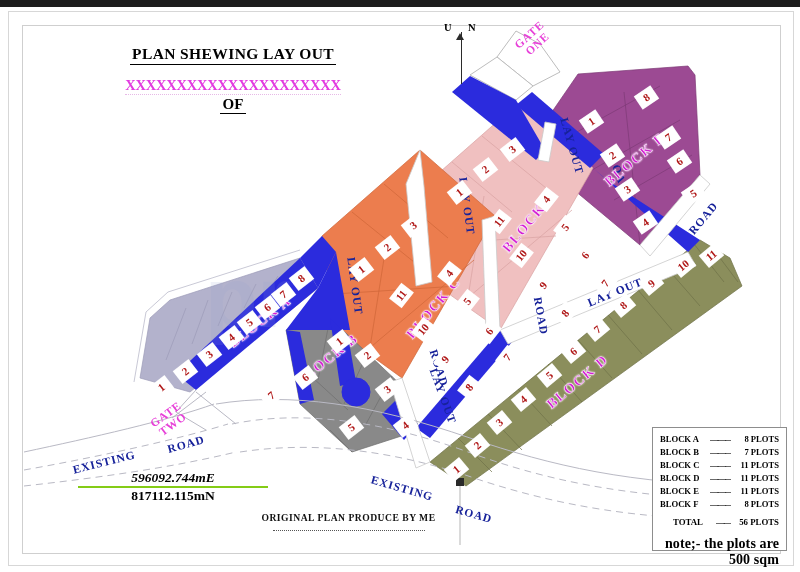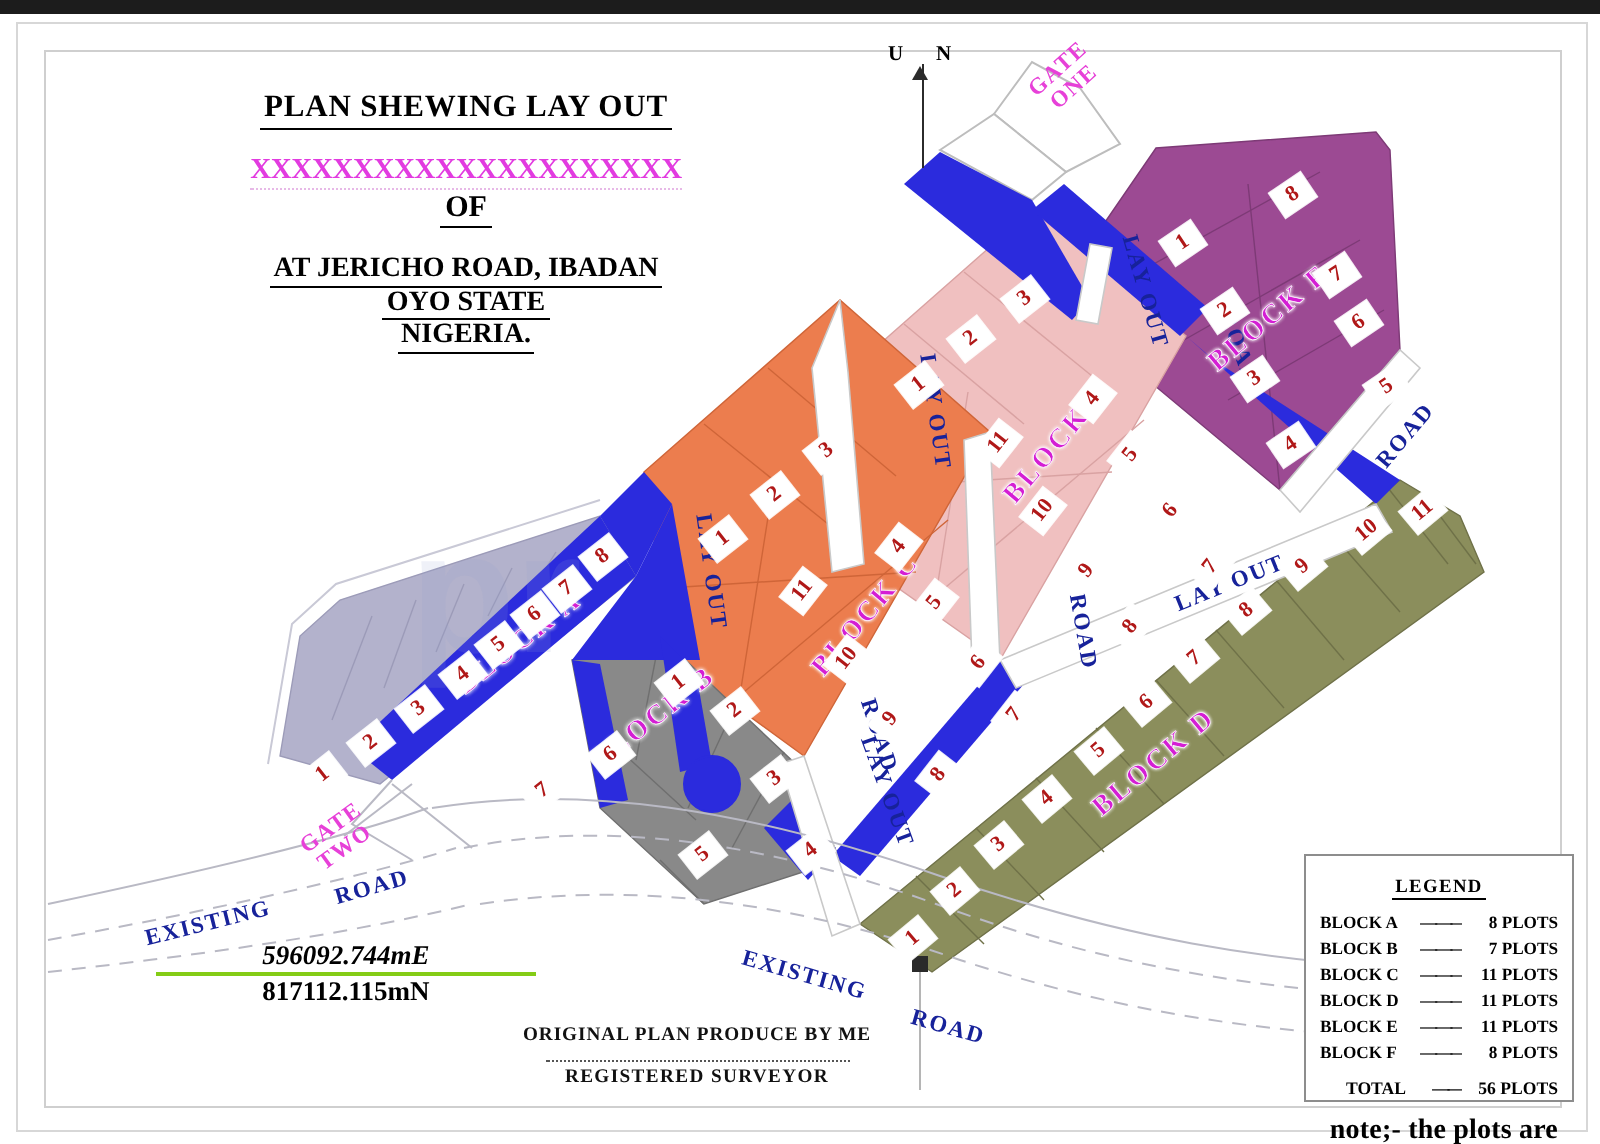--- a/index.html
+++ b/index.html
@@ -213,25 +213,20 @@
     <div class="nu">U</div>
     <div class="nn">N</div>
     <div class="nt"></div>
     <div class="nl"></div>
   </div>
 
   <div class="titleblock">
     <div><span class="t-line1">PLAN  SHEWING  LAY OUT</span></div>
     <div><span class="t-x">XXXXXXXXXXXXXXXXXXXXX</span></div>
     <div><span class="t-of">OF</span></div>
-    <div class="t-at">
-      <div>AT JERICHO  ROAD,  IBADAN</div><br>
-      <div>OYO  STATE</div><br>
-      <div>NIGERIA.</div>
-    </div>
   </div>
 
   <div class="maplabel gatelabel" style="left:516px;top:28px;transform:rotate(-42deg);">
     <div>GATE</div>
     <div>ONE</div>
   </div>
   <div class="maplabel gatelabel" style="left:152px;top:408px;transform:rotate(-36deg);">
     <div>GATE</div>
     <div>TWO</div>
   </div>
@@ -323,25 +318,23 @@
 
   <div class="coords">
     <span class="c2">596092.744mE</span>
     <span>817112.115mN</span>
   </div>
 
 
   <div class="surveyor">
     <div class="sv1">ORIGINAL  PLAN  PRODUCE  BY ME</div>
     <div class="sv-rule"></div>
-    <div class="sv2">REGISTERED  SURVEYOR</div>
   </div>
 
   <div class="legend">
-    <div class="lg-title-wrap"><span class="lg-title">LEGEND</span></div>
     <div id="legend-rows">
         <div class="lg-row">
           <span class="lg-name">BLOCK A</span>
           <span class="lg-dash">———</span>
           <span class="lg-val">8  PLOTS</span>
         </div>
         <div class="lg-row">
           <span class="lg-name">BLOCK B</span>
           <span class="lg-dash">———</span>
           <span class="lg-val">7 PLOTS</span>

